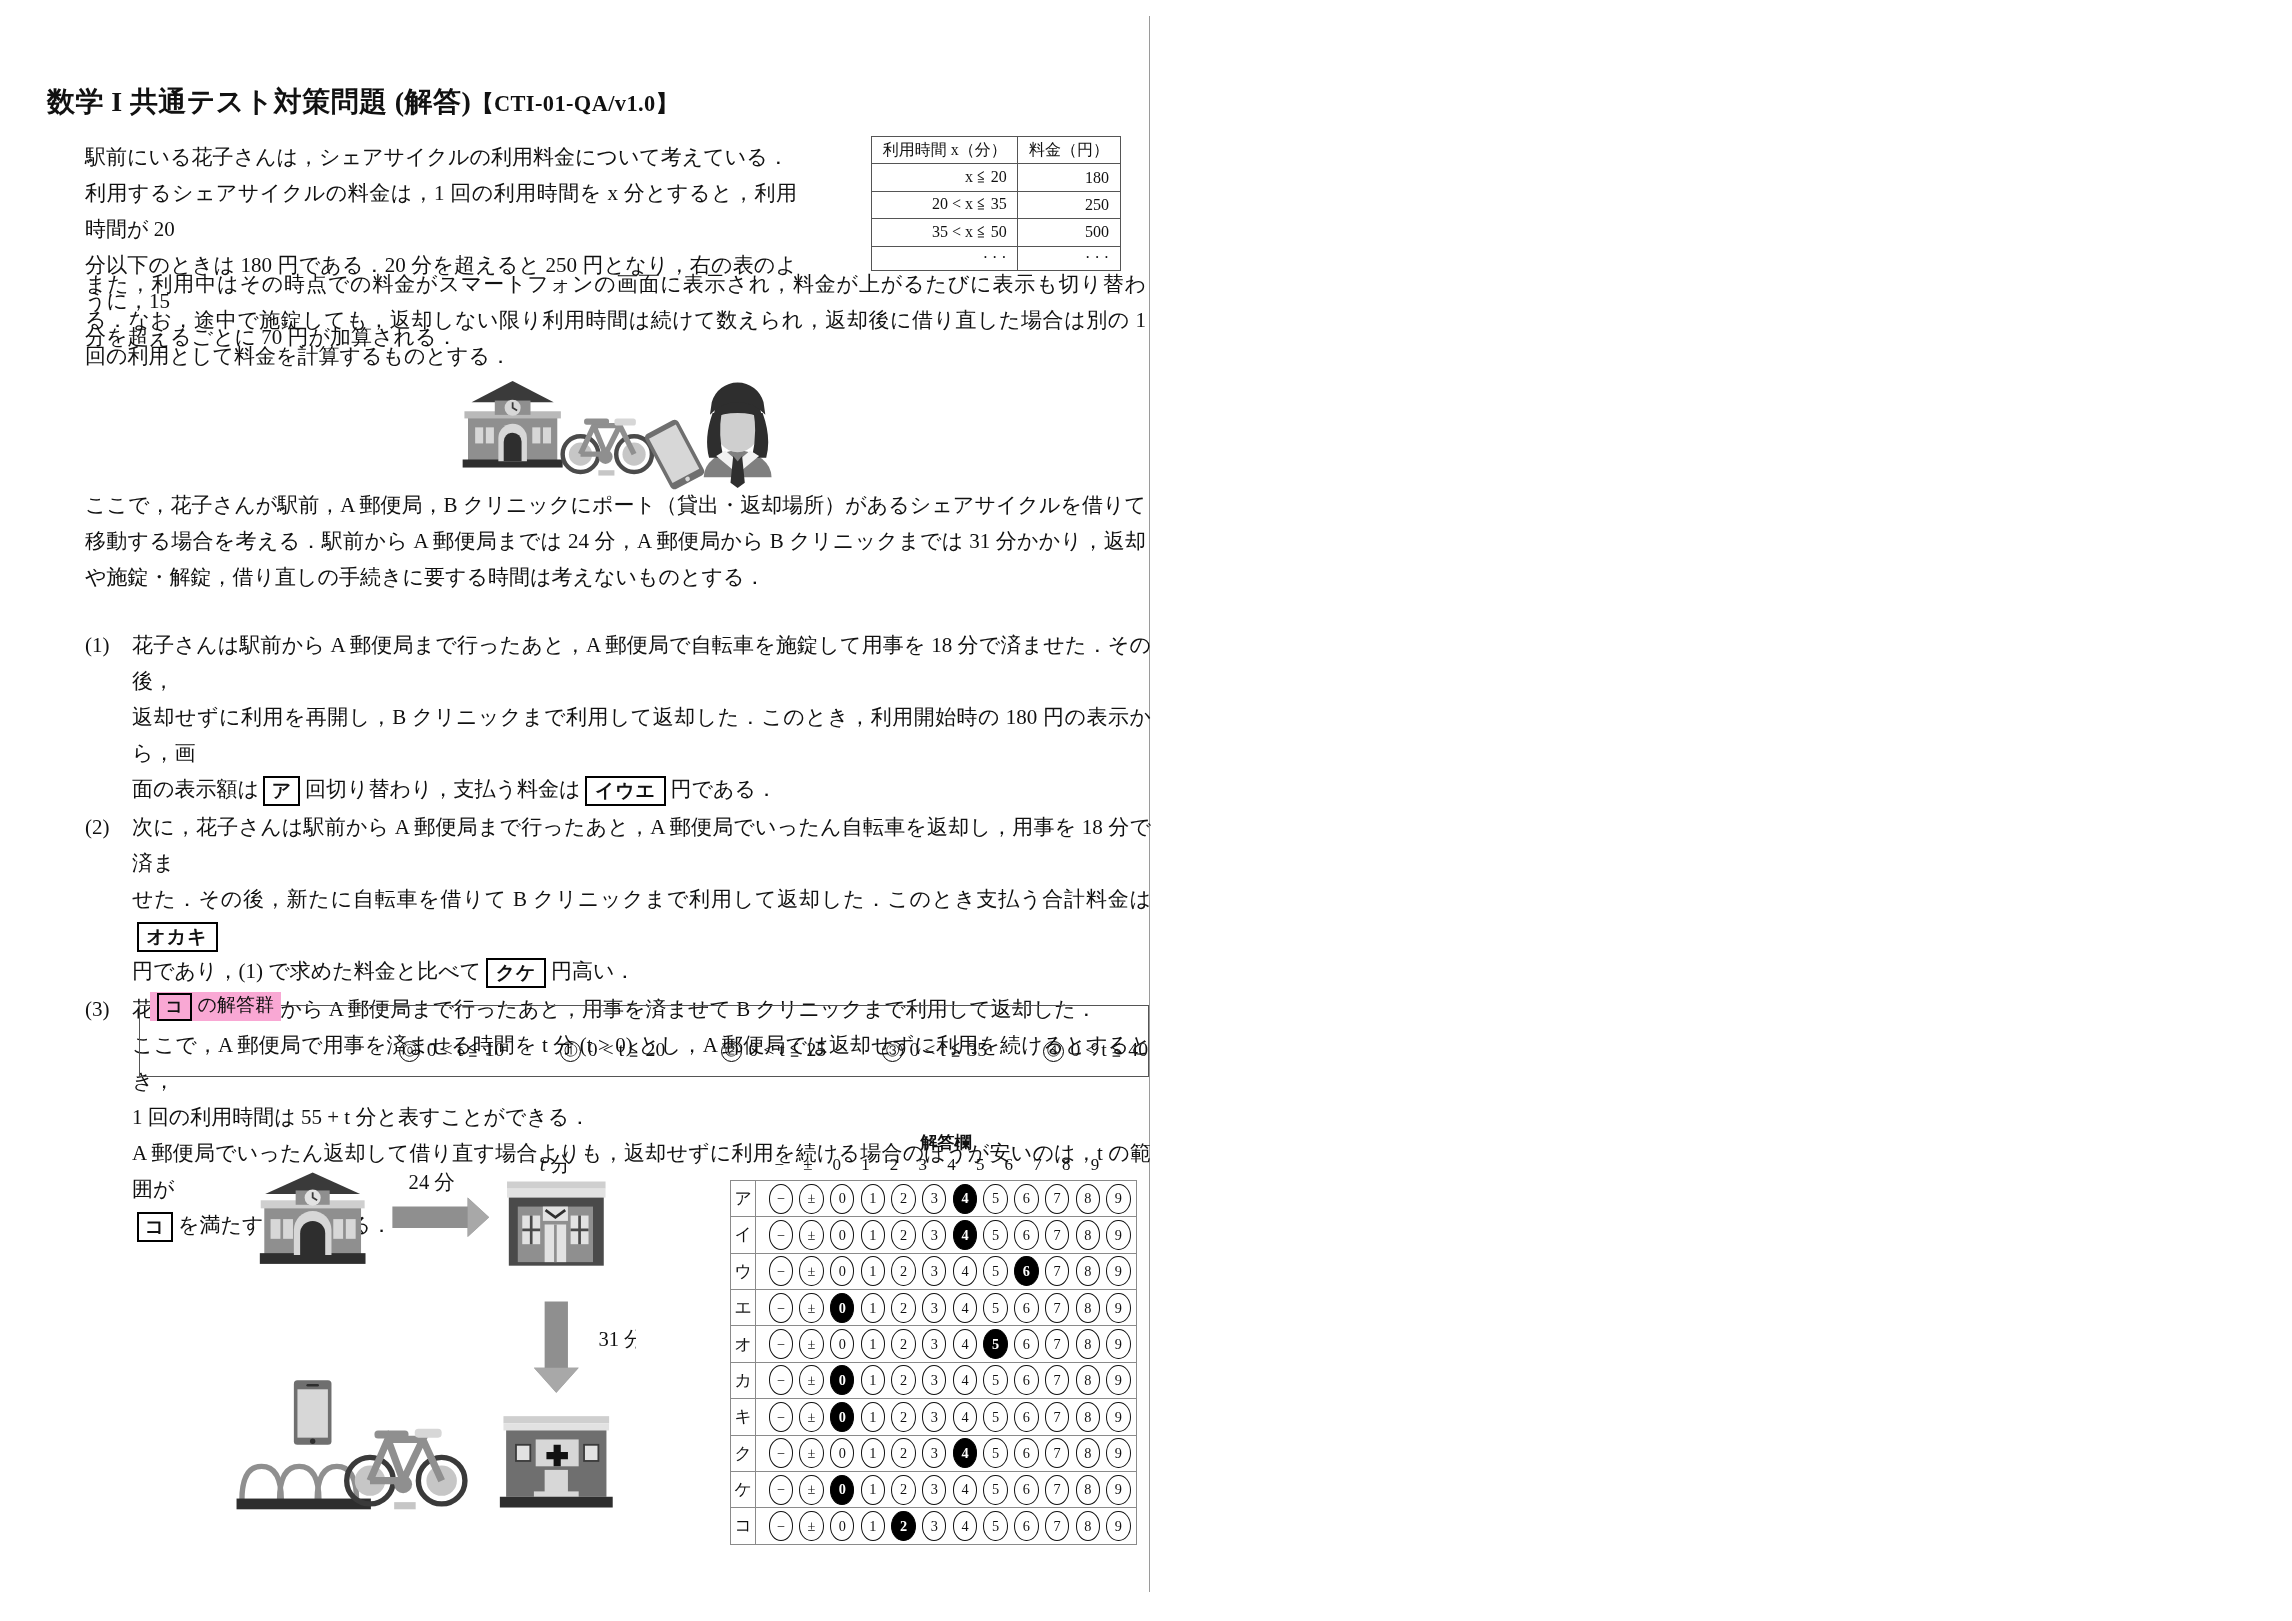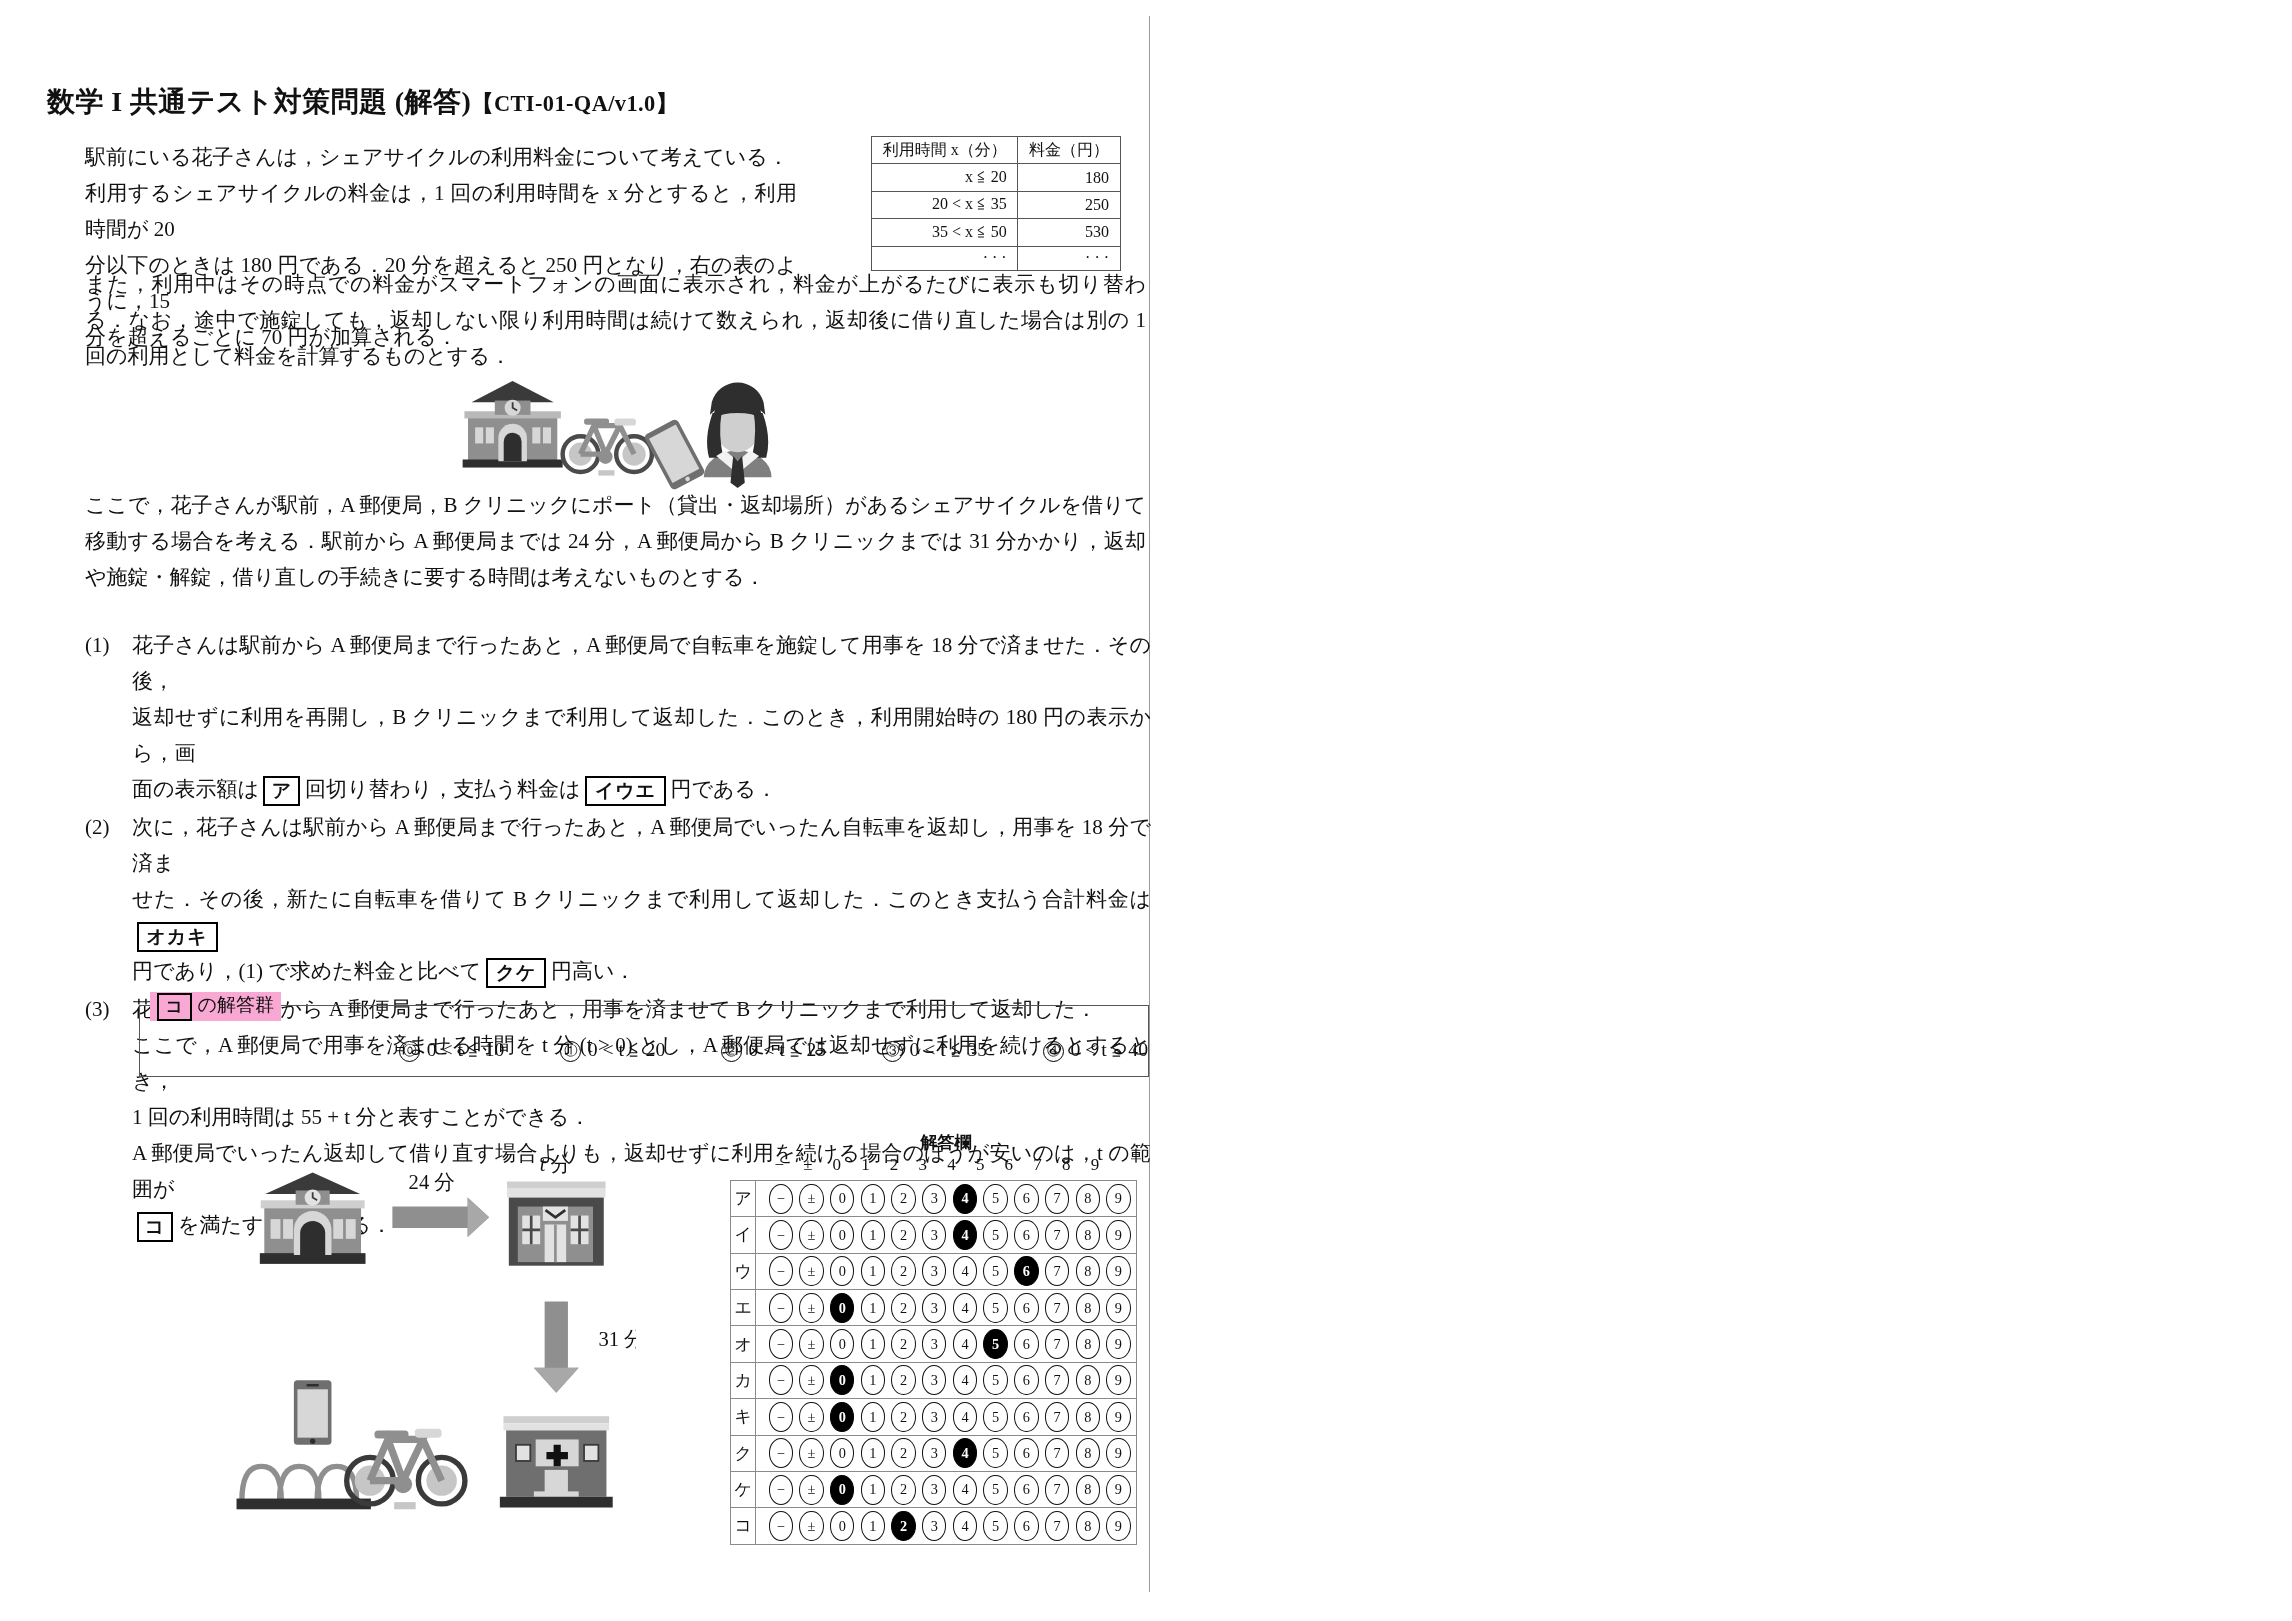--- a/index.html
+++ b/index.html
@@ -157,21 +157,21 @@
       <tr>
         <td>x ≦ 20</td>
         <td>180</td>
       </tr>
       <tr>
         <td>20 &lt; x ≦ 35</td>
         <td>250</td>
       </tr>
       <tr>
         <td>35 &lt; x ≦ 50</td>
-        <td>530</td>
+        <td>500</td>
       </tr>
       <tr>
         <td>· · ·</td>
         <td>· · ·</td>
       </tr>
     </tbody>
       </table>
 
     <div class="illus">
       <svg width="340" height="125" viewBox="0 0 380 140">

